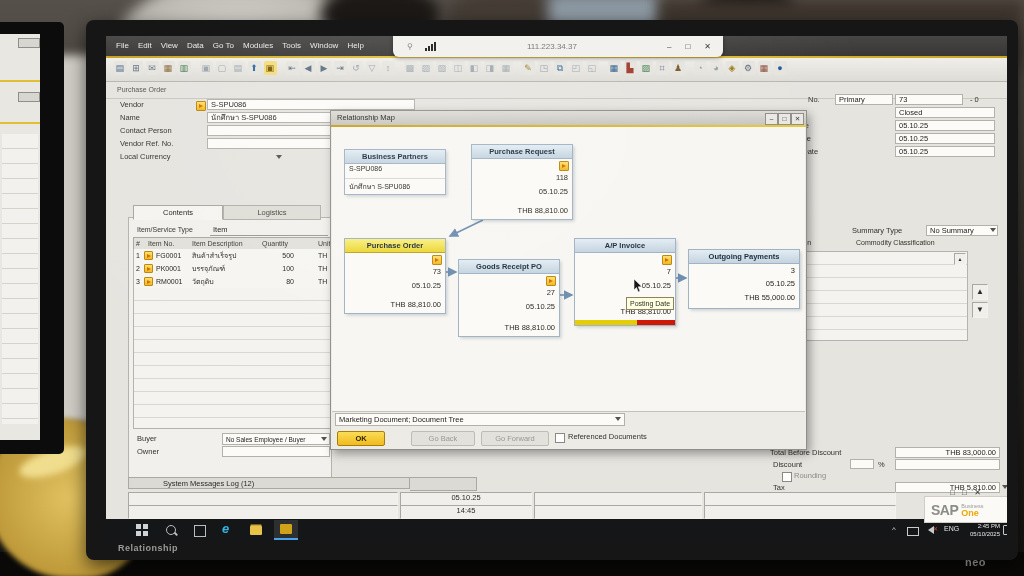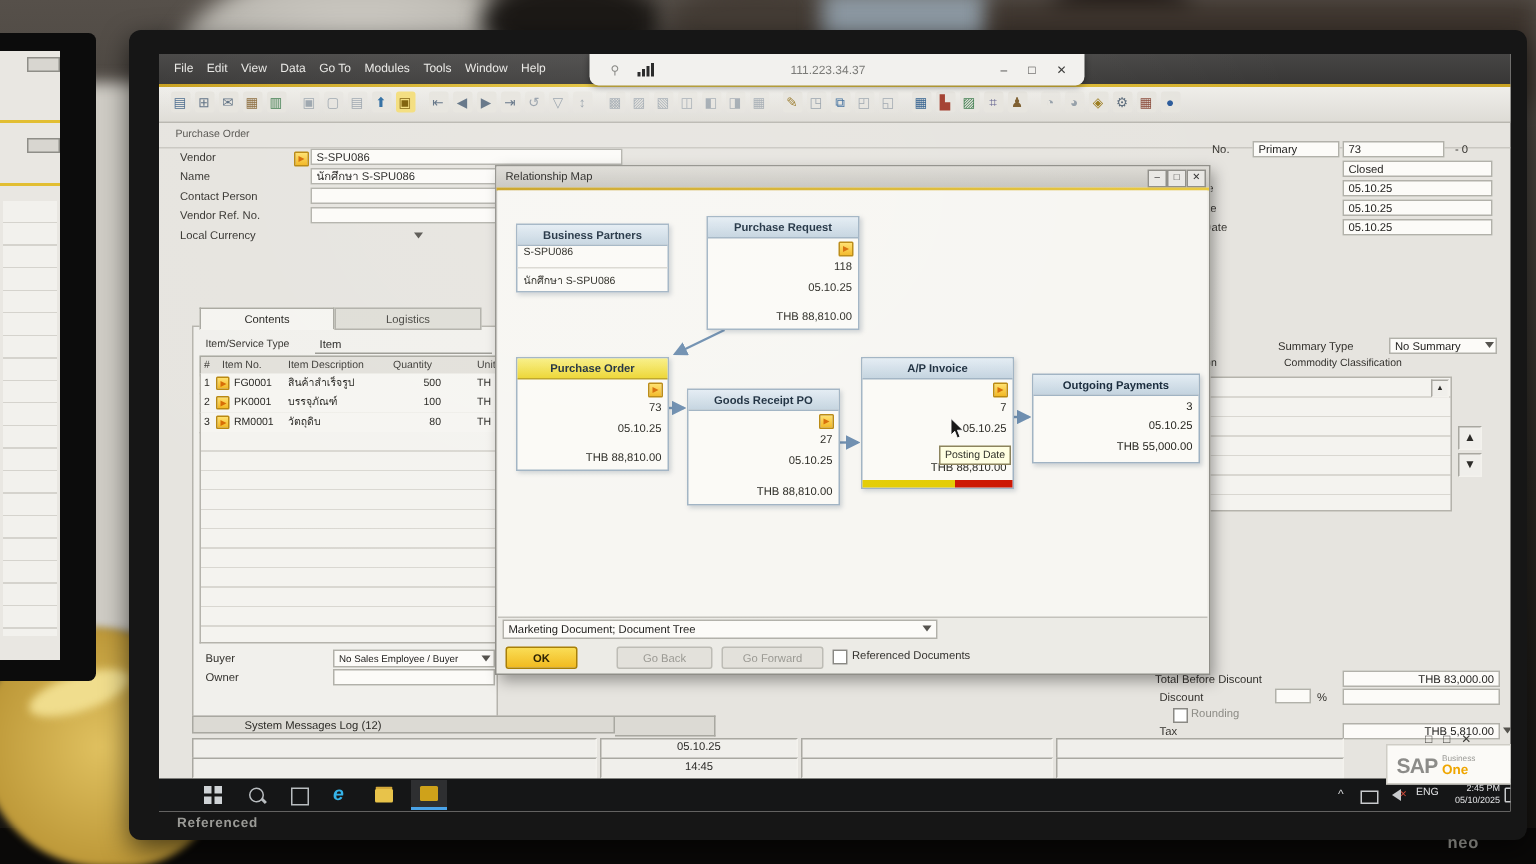--- a/index.html
+++ b/index.html
@@ -79,21 +79,21 @@
   <div class="abs" style="left:0;top:12px;width:40px;height:406px;background:#e9e7e2;overflow:hidden;">
     <div class="abs" style="left:18px;top:4px;width:20px;height:8px;background:#d8d6d0;border:1px solid #8f8e88;"></div>
     <div class="abs" style="left:0;top:46px;width:40px;height:2px;background:#e2be32;"></div>
     <div class="abs" style="left:18px;top:58px;width:20px;height:8px;background:#d8d6d0;border:1px solid #8f8e88;"></div>
     <div class="abs" style="left:0;top:88px;width:40px;height:2px;background:#e2be32;"></div>
     <div class="abs" style="left:2px;top:100px;width:36px;height:290px;background:repeating-linear-gradient(to bottom,#f2f1ed 0,#f2f1ed 14px,#d5d3cd 14px,#d5d3cd 15px);"></div>
   </div>
 </div>
 
 <div class="bezel"></div>
-<div class="brand" style="left:118px;top:543px;">Referenced</div>
+<div class="brand" style="left:118px;top:543px;">Relationship</div>
 <div class="brand" style="left:965px;top:556px;font-size:11px;color:#6e6e6a;">neo</div>
 
 <div class="screen">
 
   <div class="abs menubar">
     <span>File</span><span>Edit</span><span>View</span><span>Data</span><span>Go To</span><span>Modules</span><span>Tools</span><span>Window</span><span>Help</span>
   </div>
   <div class="abs goldline"></div>
 
   <div class="abs rdp">

